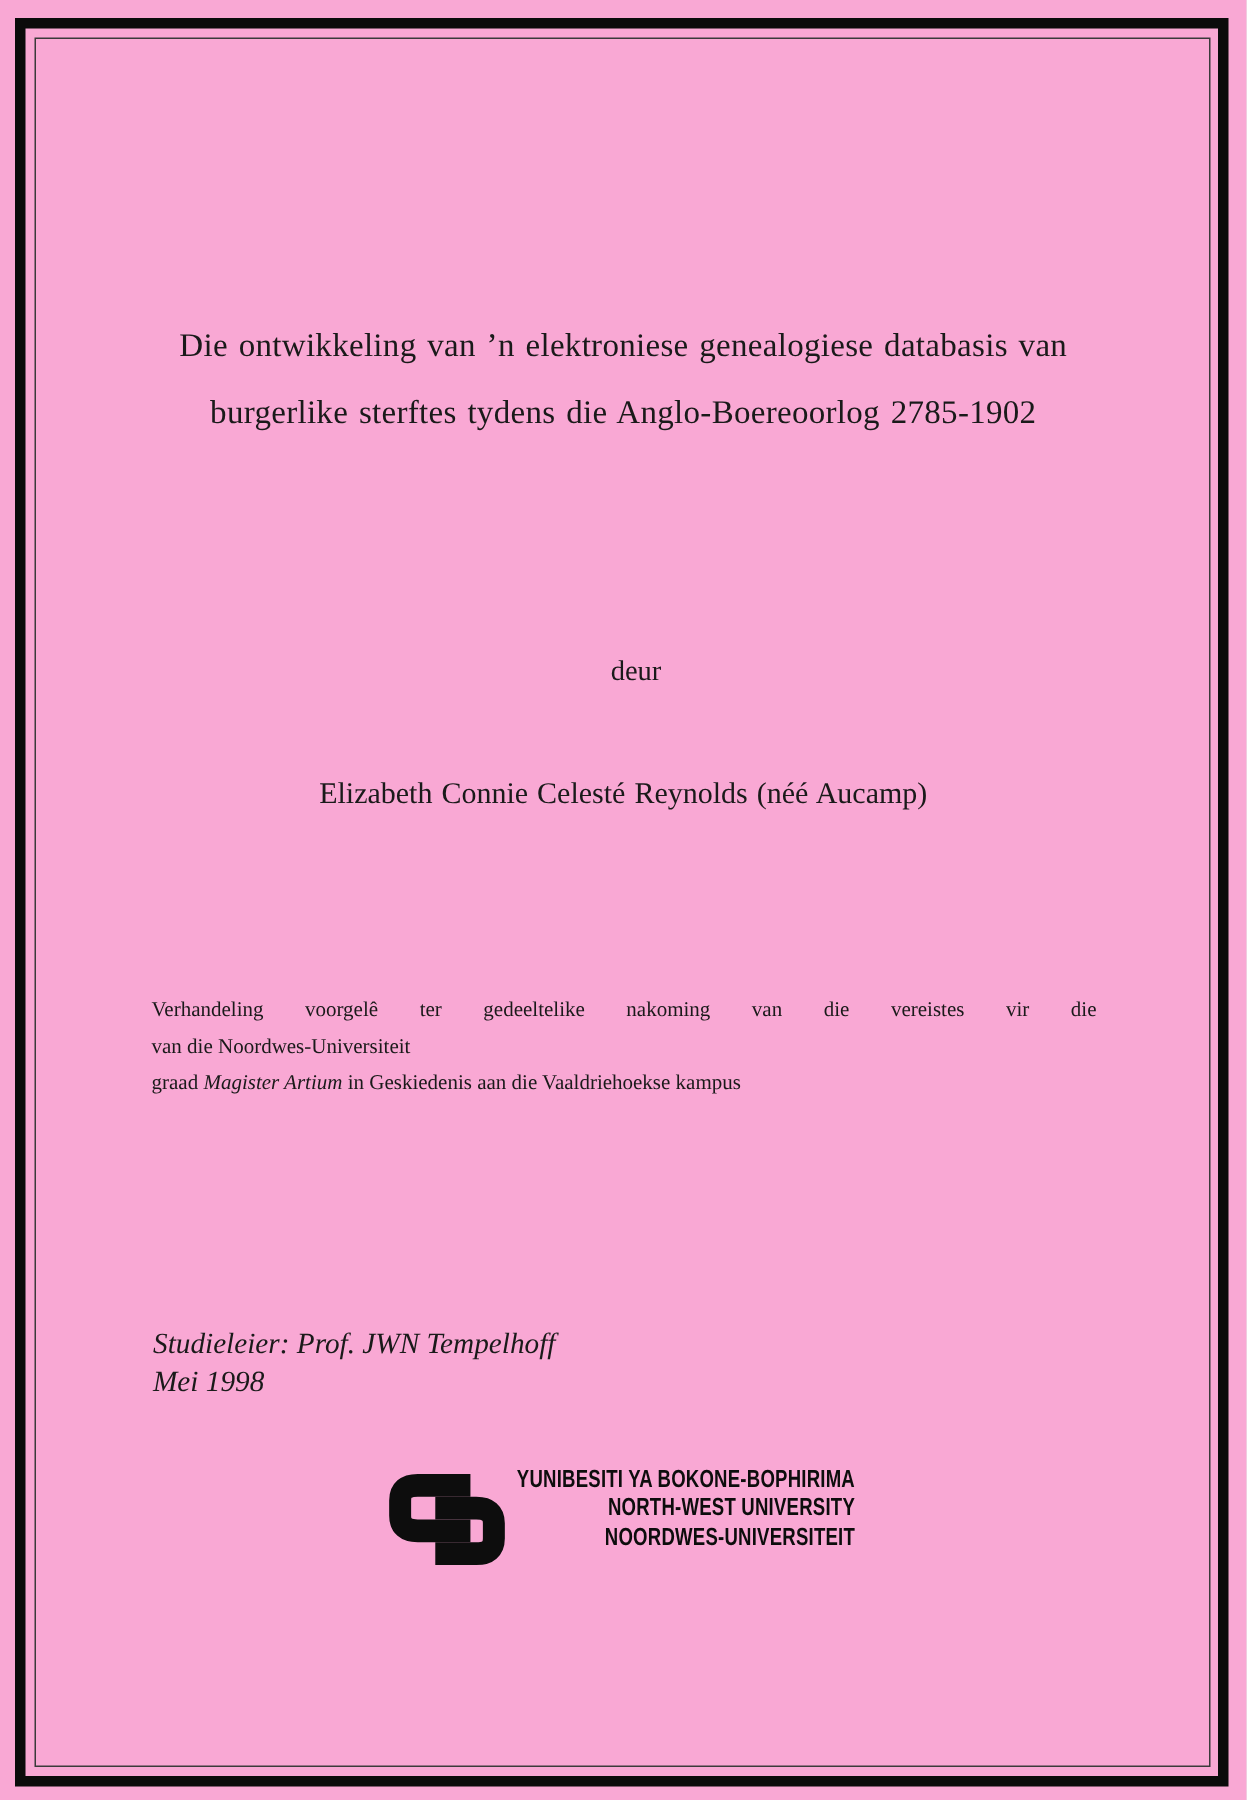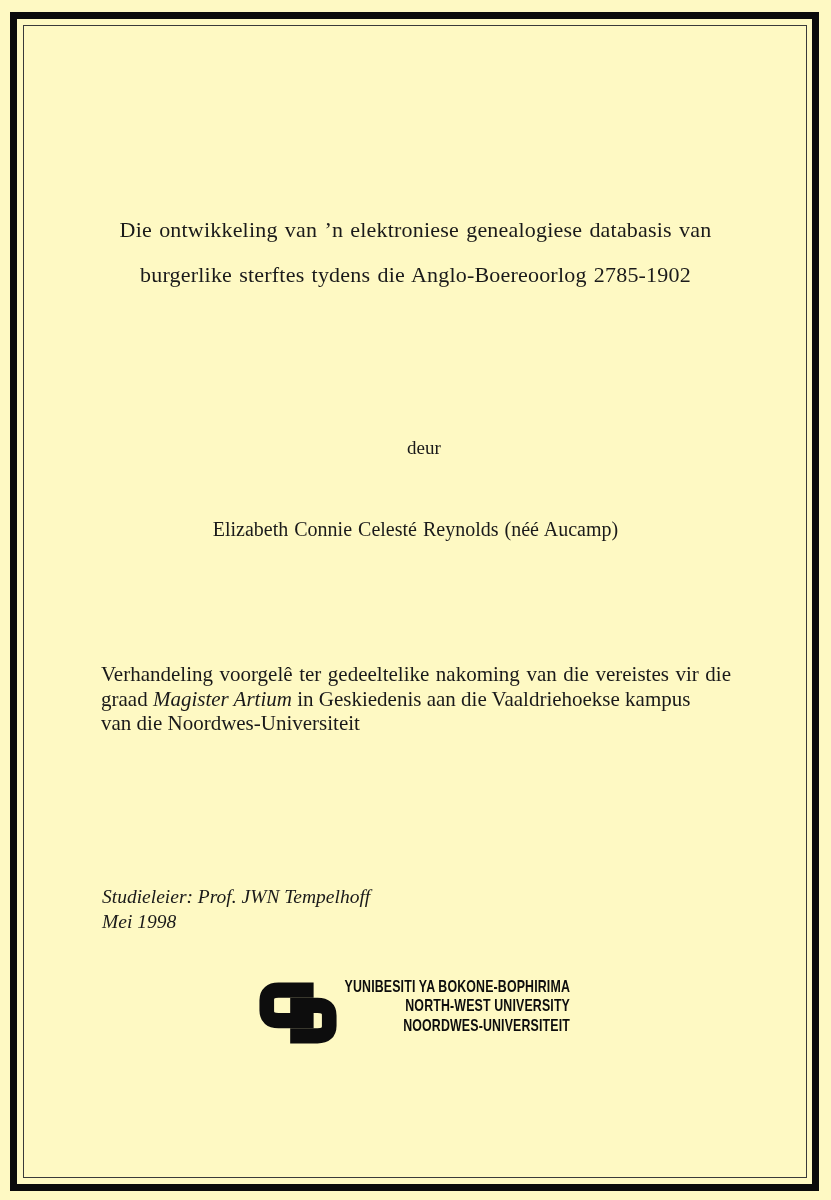--- a/index.html
+++ b/index.html
@@ -1,20 +1,20 @@
 <!DOCTYPE html>
 <html><head>
 <meta charset="utf-8">
 <style>
   html,body { margin:0; padding:0; background:#e8e8e8; }
   .page {
     position:relative;
     width:831px; height:1200px;
     margin:0 auto;
-    background:#fef9c3;
+    background:#f9a8d4;
     color:#1a1a1a;
     font-family:"Liberation Serif", serif;
     overflow:hidden;
   }
   
   .frame-outer {
     position:absolute; left:10px; top:12px; right:12px; bottom:9px;
     border:7px solid #0b0b0b;
     pointer-events:none;
   }
@@ -33,21 +33,21 @@
   .byline {
     position:absolute; top:437px; left:0; right:0;
     text-align:center; font-size:19px;padding-left:17px;
   }
   .author {
     position:absolute; top:518px; left:0; right:0;
     text-align:center; font-size:20px; word-spacing:1px;
   }
   .statement {
     position:absolute; top:662px; left:101px; width:630px;
-    font-size:21px; line-height:24.5px;
+    font-size:14px; line-height:24.5px;
   }
   .statement .line-justified {
     display:block;
     text-align:justify;
     text-align-last:justify;
   }
   .statement .line { display:block; }
   .supervisor-block {
     position:absolute; top:884px; left:102px;
     font-size:19.5px; line-height:25px;font-style:italic;
@@ -81,22 +81,22 @@
     <div>Die ontwikkeling van ’n elektroniese genealogiese databasis van</div>
     <div>burgerlike sterftes tydens die Anglo-Boereoorlog 2785-1902</div>
   </div>
 
   <div class="byline">deur</div>
 
   <div class="author">Elizabeth Connie Celesté Reynolds (néé Aucamp)</div>
 
   <div class="statement">
     <span class="line-justified">Verhandeling voorgelê ter gedeeltelike nakoming van die vereistes vir die</span>
+    <span class="line">van die Noordwes-Universiteit</span>
     <span class="line"><span>graad </span><em>Magister Artium</em><span> in Geskiedenis aan die Vaaldriehoekse kampus</span></span>
-    <span class="line">van die Noordwes-Universiteit</span>
   </div>
 
   <div class="supervisor-block">
     <div>Studieleier: Prof. JWN Tempelhoff</div>
     <div>Mei 1998</div>
   </div>
 
   <svg class="logo-glyph" viewBox="0 0 84 73" preserveAspectRatio="none" aria-hidden="true">
     <path d="M 58 14 H 22 Q 10 14 10 24 V 34 Q 10 44 22 44 H 58" fill="none" stroke="#0d0d0d" stroke-width="15"></path>
     <path d="M 34 29 H 62 Q 74 29 74 39 V 49 Q 74 59 62 59 H 34" fill="none" stroke="#0d0d0d" stroke-width="15"></path>

